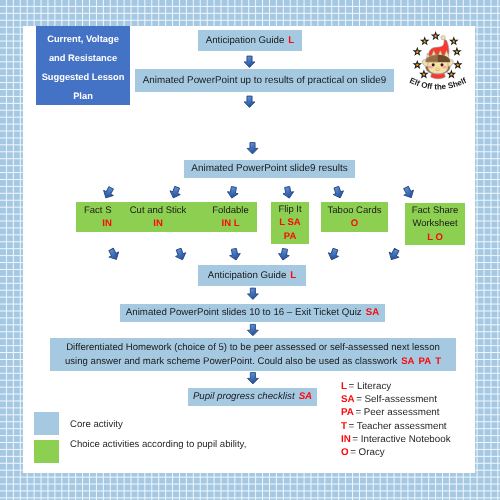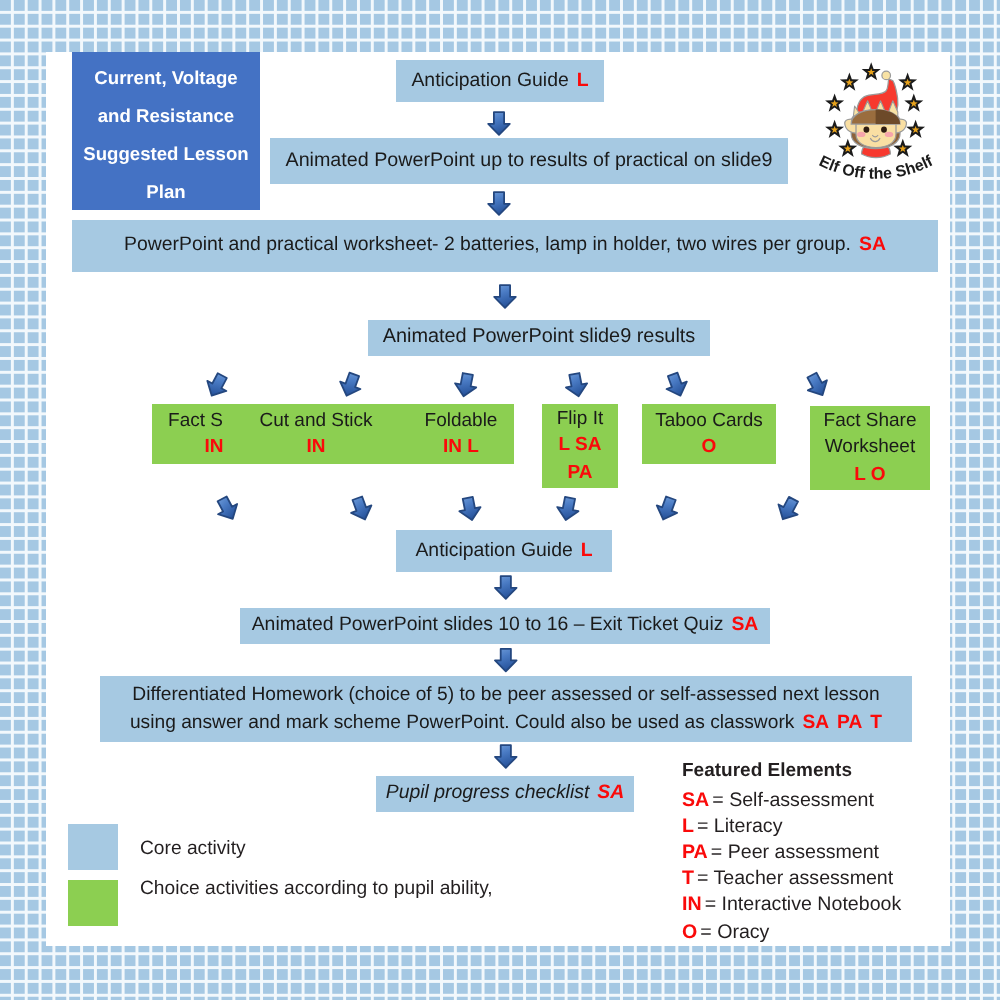--- a/index.html
+++ b/index.html
@@ -151,23 +151,20 @@
   </svg>
 
   <div class="box bluebar" id="b-antic-top">
     <div class="ln"><span>Anticipation Guide</span><span class="red sp">L</span></div>
   </div>
 
   <div class="box bluebar" id="b-animated-pp">
     <div class="ln"><span>Animated PowerPoint up to results of practical on slide9</span></div>
   </div>
 
-  <div class="box bluebar" id="b-resources">
-    <div class="ln"><span>PowerPoint and practical worksheet- 2 batteries, lamp in holder, two wires per group.</span><span class="red sp">SA</span></div>
-  </div>
 
   <div class="box bluebar" id="b-slide9">
     <div class="ln"><span>Animated PowerPoint slide9 results</span></div>
   </div>
 
   <div class="box green" id="g1">
     <span>Fact Sheet</span>
     <span class="red">IN</span>
   </div>
   <div class="box green" id="g2">
@@ -246,21 +243,20 @@
   </svg>
 
   <div id="key-swatch-blue"></div>
   <div id="key-swatch-green"></div>
   <div class="lbl" id="key-core-label">Core activity</div>
   <div class="lbl" id="key-choice-label">
     <div>Choice activities according to pupil ability,</div>
   </div>
 
   <div id="featured">
-    <div id="featured-heading">Featured Elements</div>
+    <div class="fe-row"><span class="red fe-code">L</span><span class="fe-desc">= Literacy</span></div>
     <div class="fe-row"><span class="red fe-code">SA</span><span class="fe-desc">= Self-assessment</span></div>
-    <div class="fe-row"><span class="red fe-code">L</span><span class="fe-desc">= Literacy</span></div>
     <div class="fe-row"><span class="red fe-code">PA</span><span class="fe-desc">= Peer assessment</span></div>
     <div class="fe-row"><span class="red fe-code">T</span><span class="fe-desc">= Teacher assessment</span></div>
     <div class="fe-row"><span class="red fe-code">IN</span><span class="fe-desc">= Interactive Notebook</span></div>
     <div class="fe-row"><span class="red fe-code">O</span><span class="fe-desc">= Oracy</span></div>
   </div>
 </div>
 
 </body></html>

